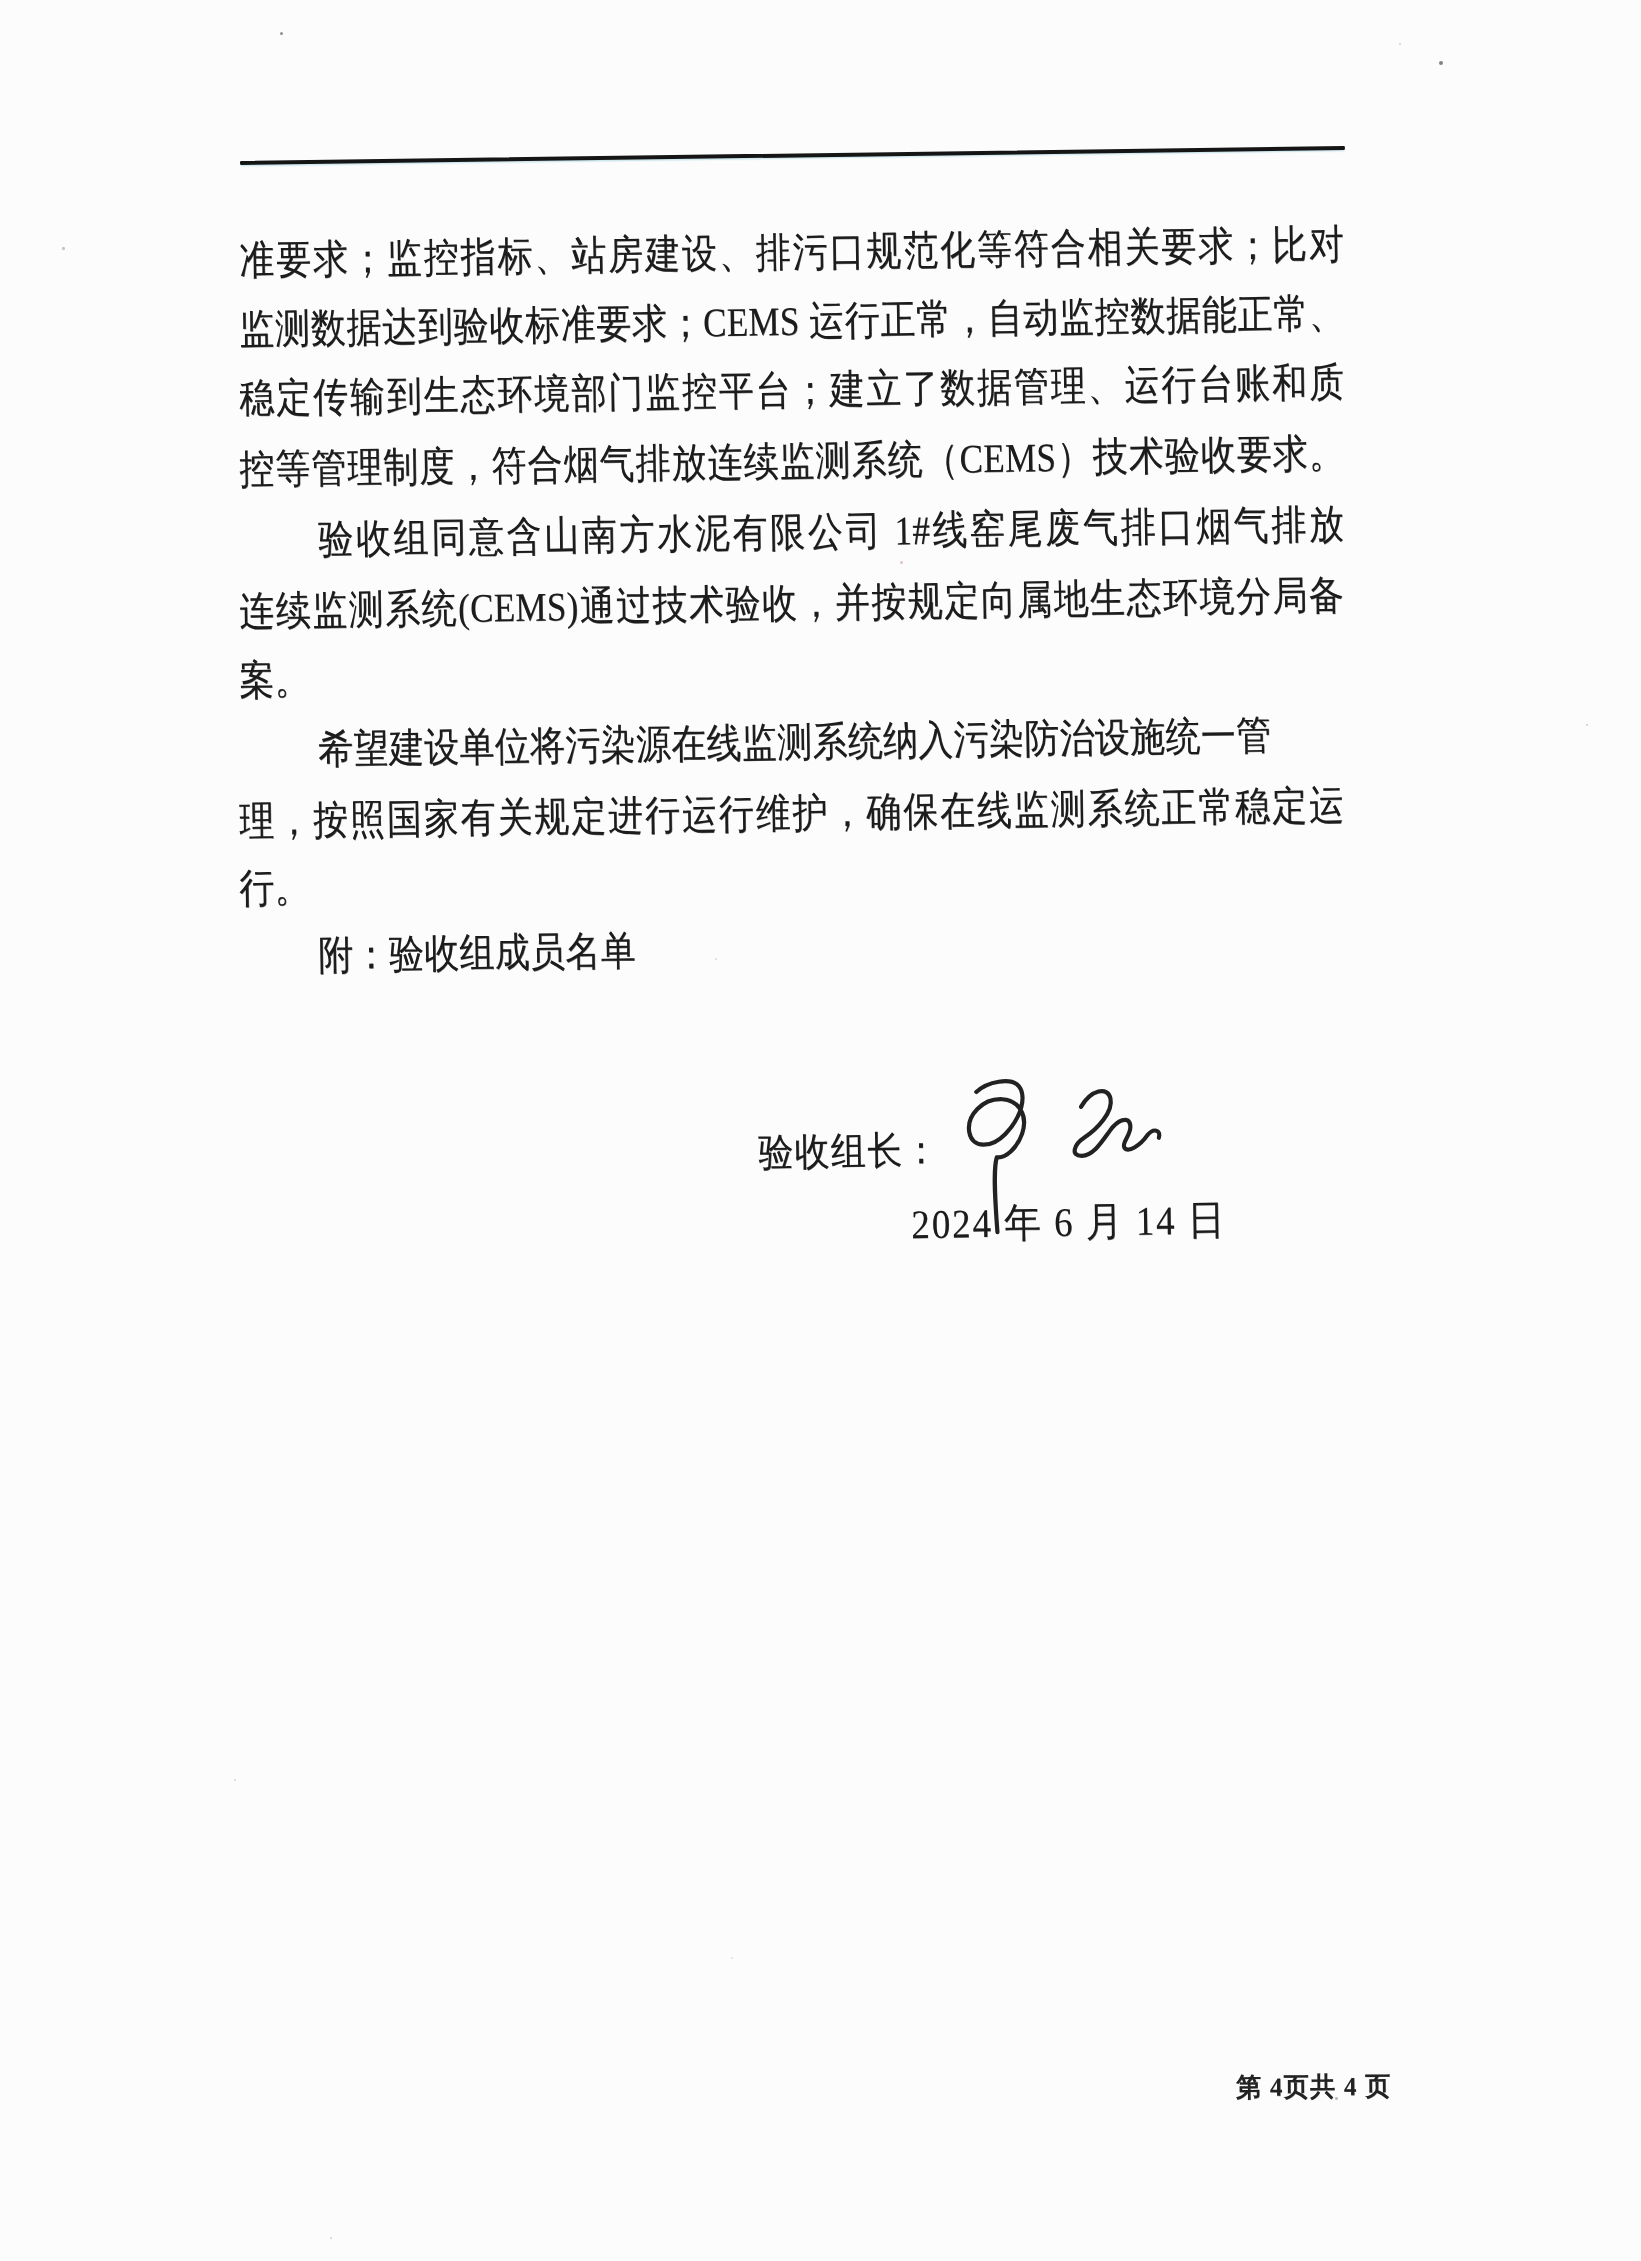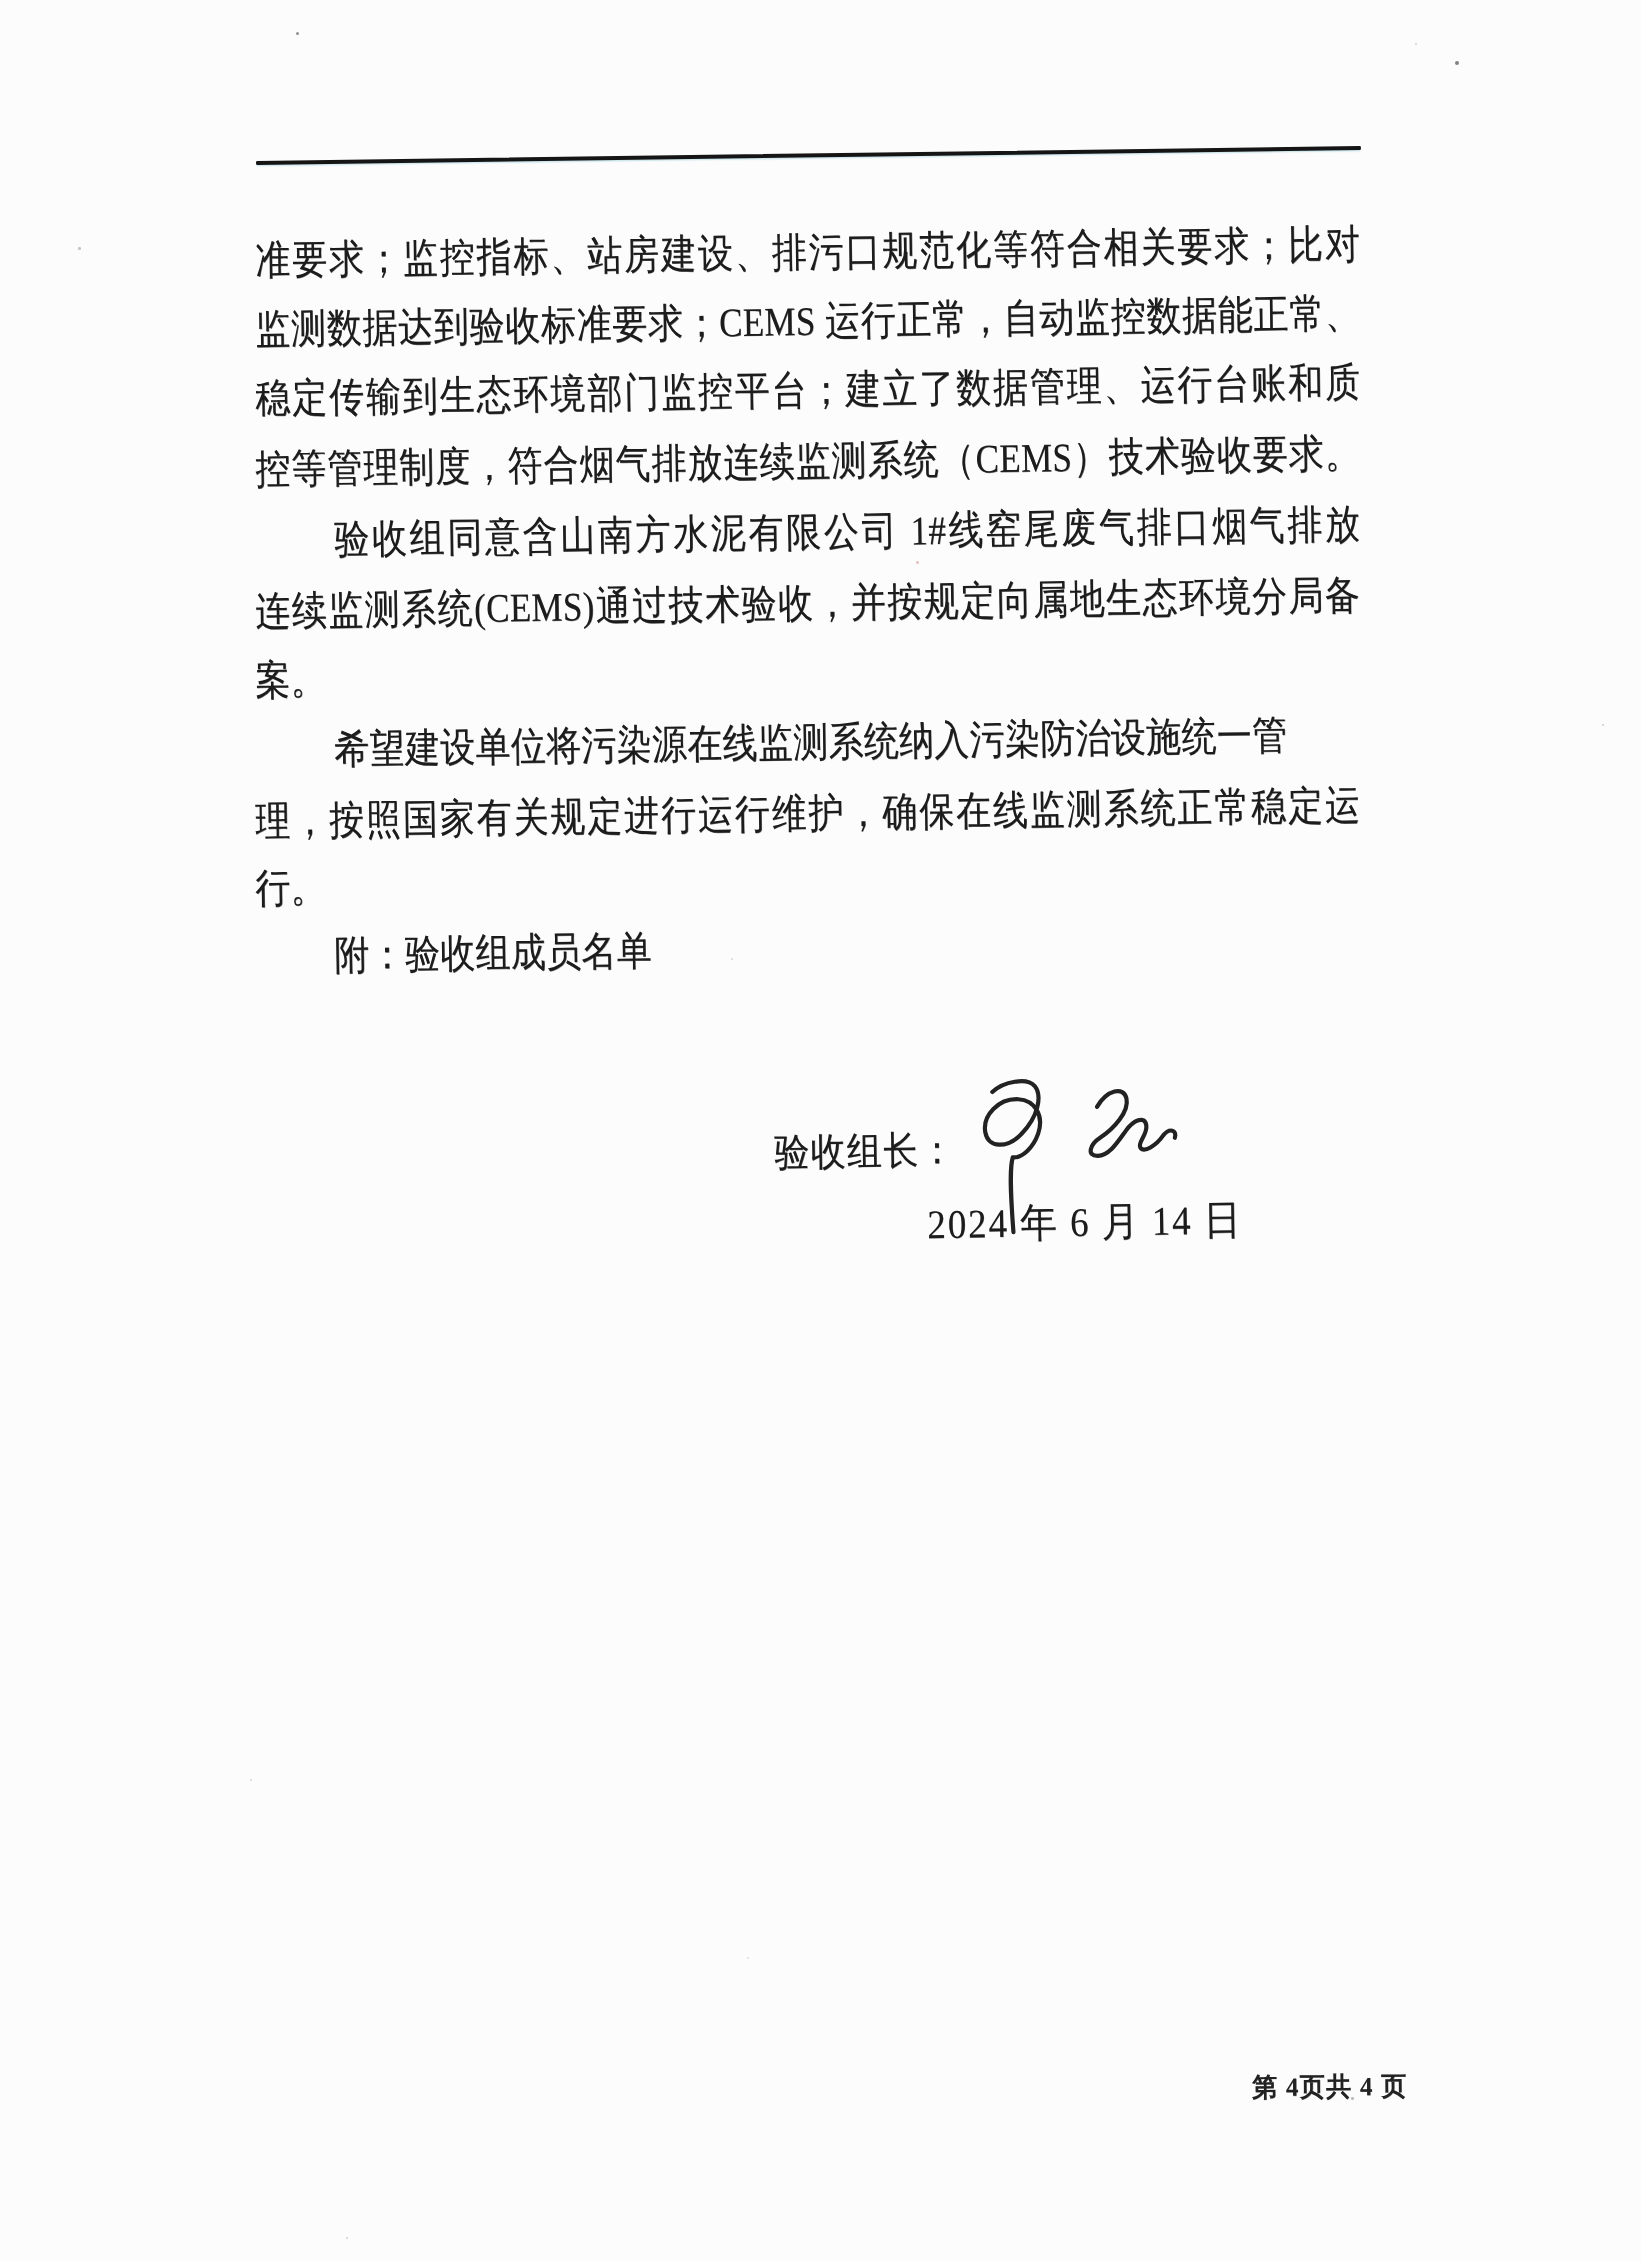--- a/index.html
+++ b/index.html
@@ -2,21 +2,21 @@
 <html style="font-size:10.3px"><head>
 <meta charset="utf-8">
 <title>Scanned Document</title>
 <style>
   html,body{margin:0;padding:0;}
   body{
     width:1642px;height:2261px;position:relative;overflow:hidden;
     background:#fcfcfc;
     font-family:"Liberation Serif","DejaVu Serif",serif;
   }
-  .page{position:absolute;inset:0;margin-left:16px;}
+  .page{position:absolute;inset:0;}
   
   .rule{
     position:absolute;left:240px;top:161px;width:1105px;height:3.9px;
     background:#151515;border-radius:1.3px;
     box-shadow:0 1.9px 1.3px -0.6px rgba(140,200,215,.45);
     transform:rotate(-0.78deg);transform-origin:0 0;
   }
   
   .tline{
     position:absolute;left:239px;width:1105px;height:43px;

